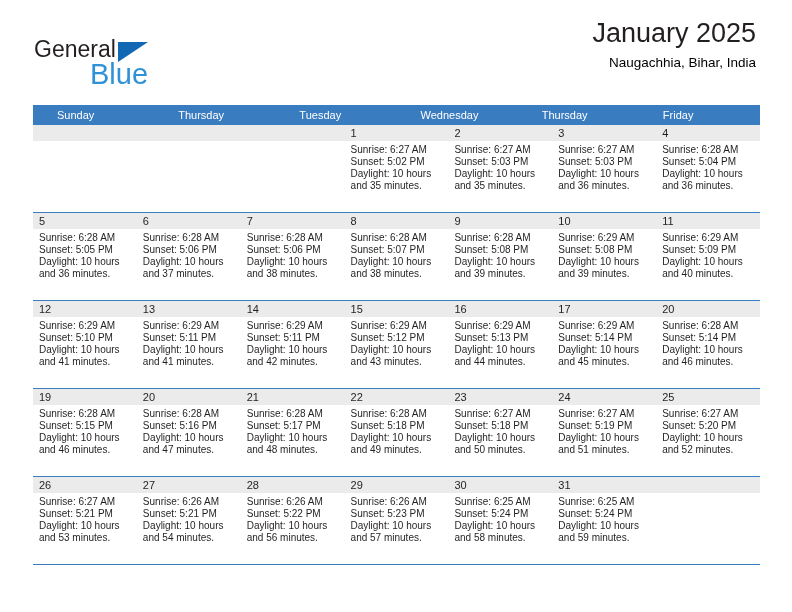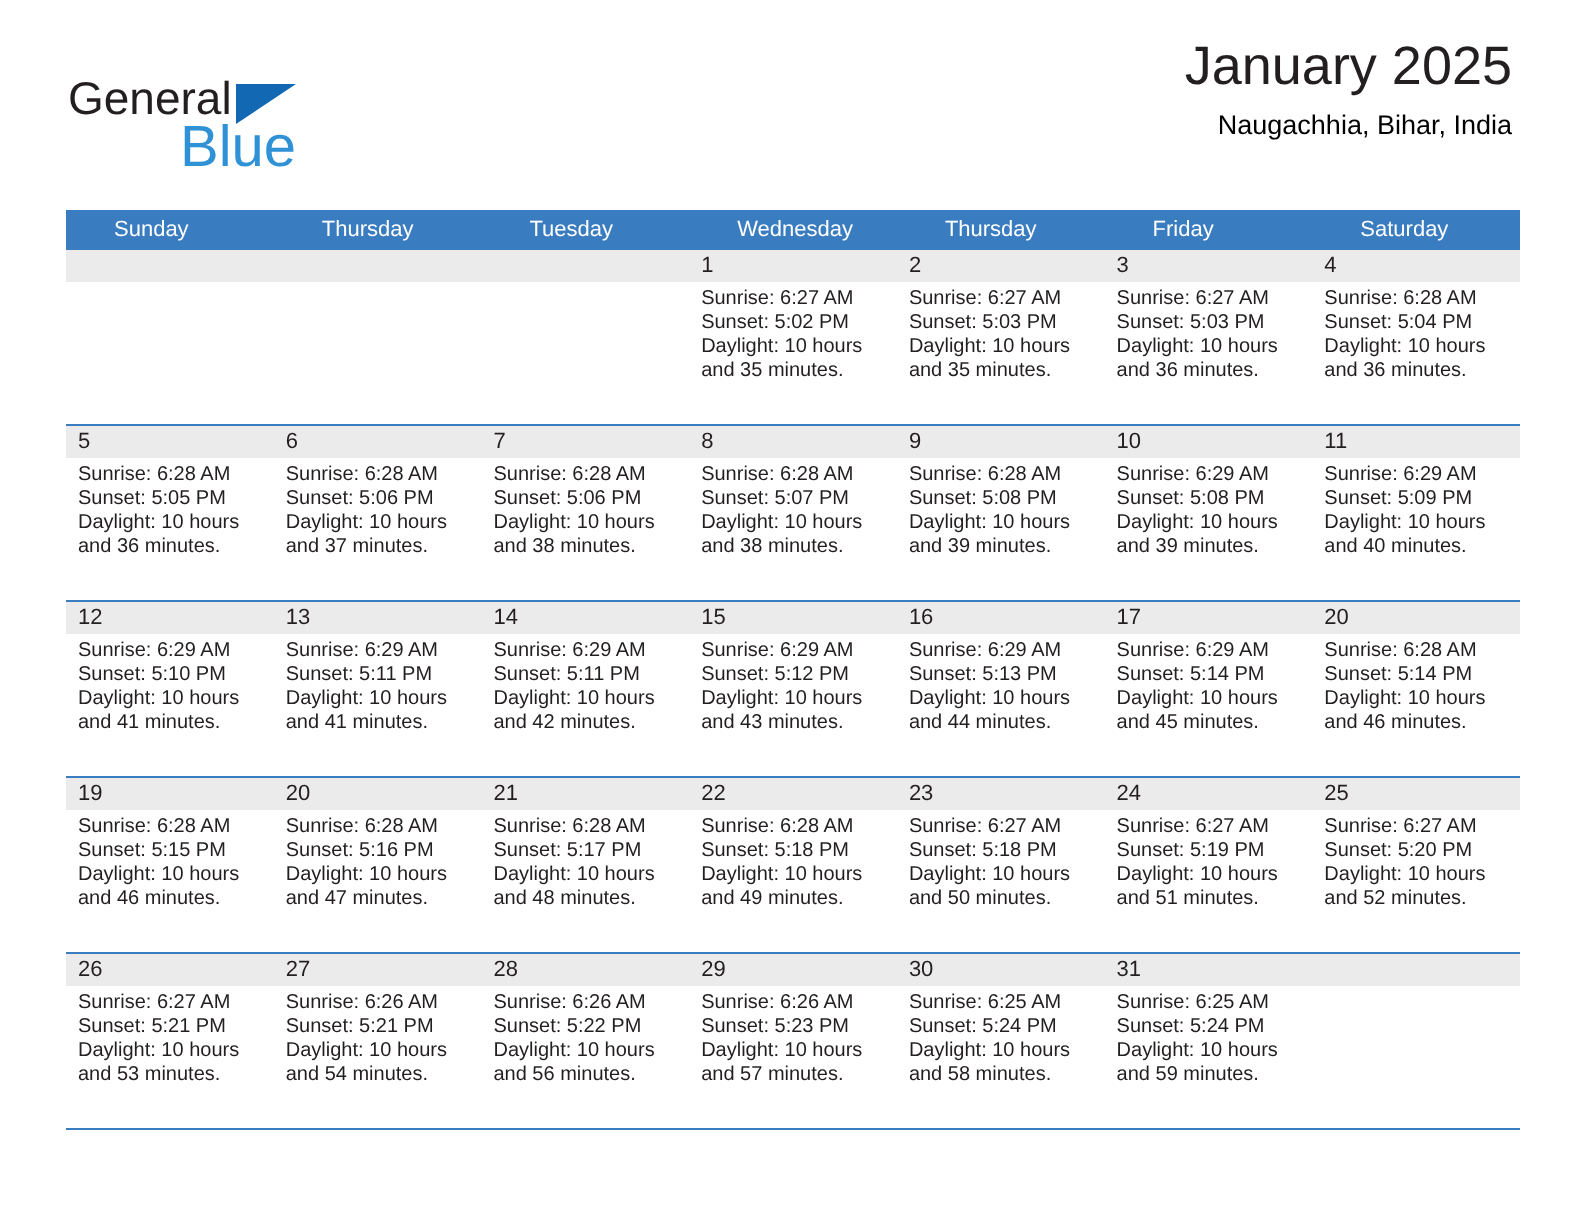--- a/index.html
+++ b/index.html
@@ -155,21 +155,20 @@
   </div>
 
   <div class="calendar">
     <div class="weekdays">
         <div class="weekday">Sunday</div>
         <div class="weekday">Thursday</div>
         <div class="weekday">Tuesday</div>
         <div class="weekday">Wednesday</div>
         <div class="weekday">Thursday</div>
         <div class="weekday">Friday</div>
-        <div class="weekday">Saturday</div>
       </div>
     <div class="weeks">
         <div class="week">
           <div class="day empty">
             <div class="datenum"></div>
           </div>
           <div class="day empty">
             <div class="datenum"></div>
           </div>
           <div class="day empty">

